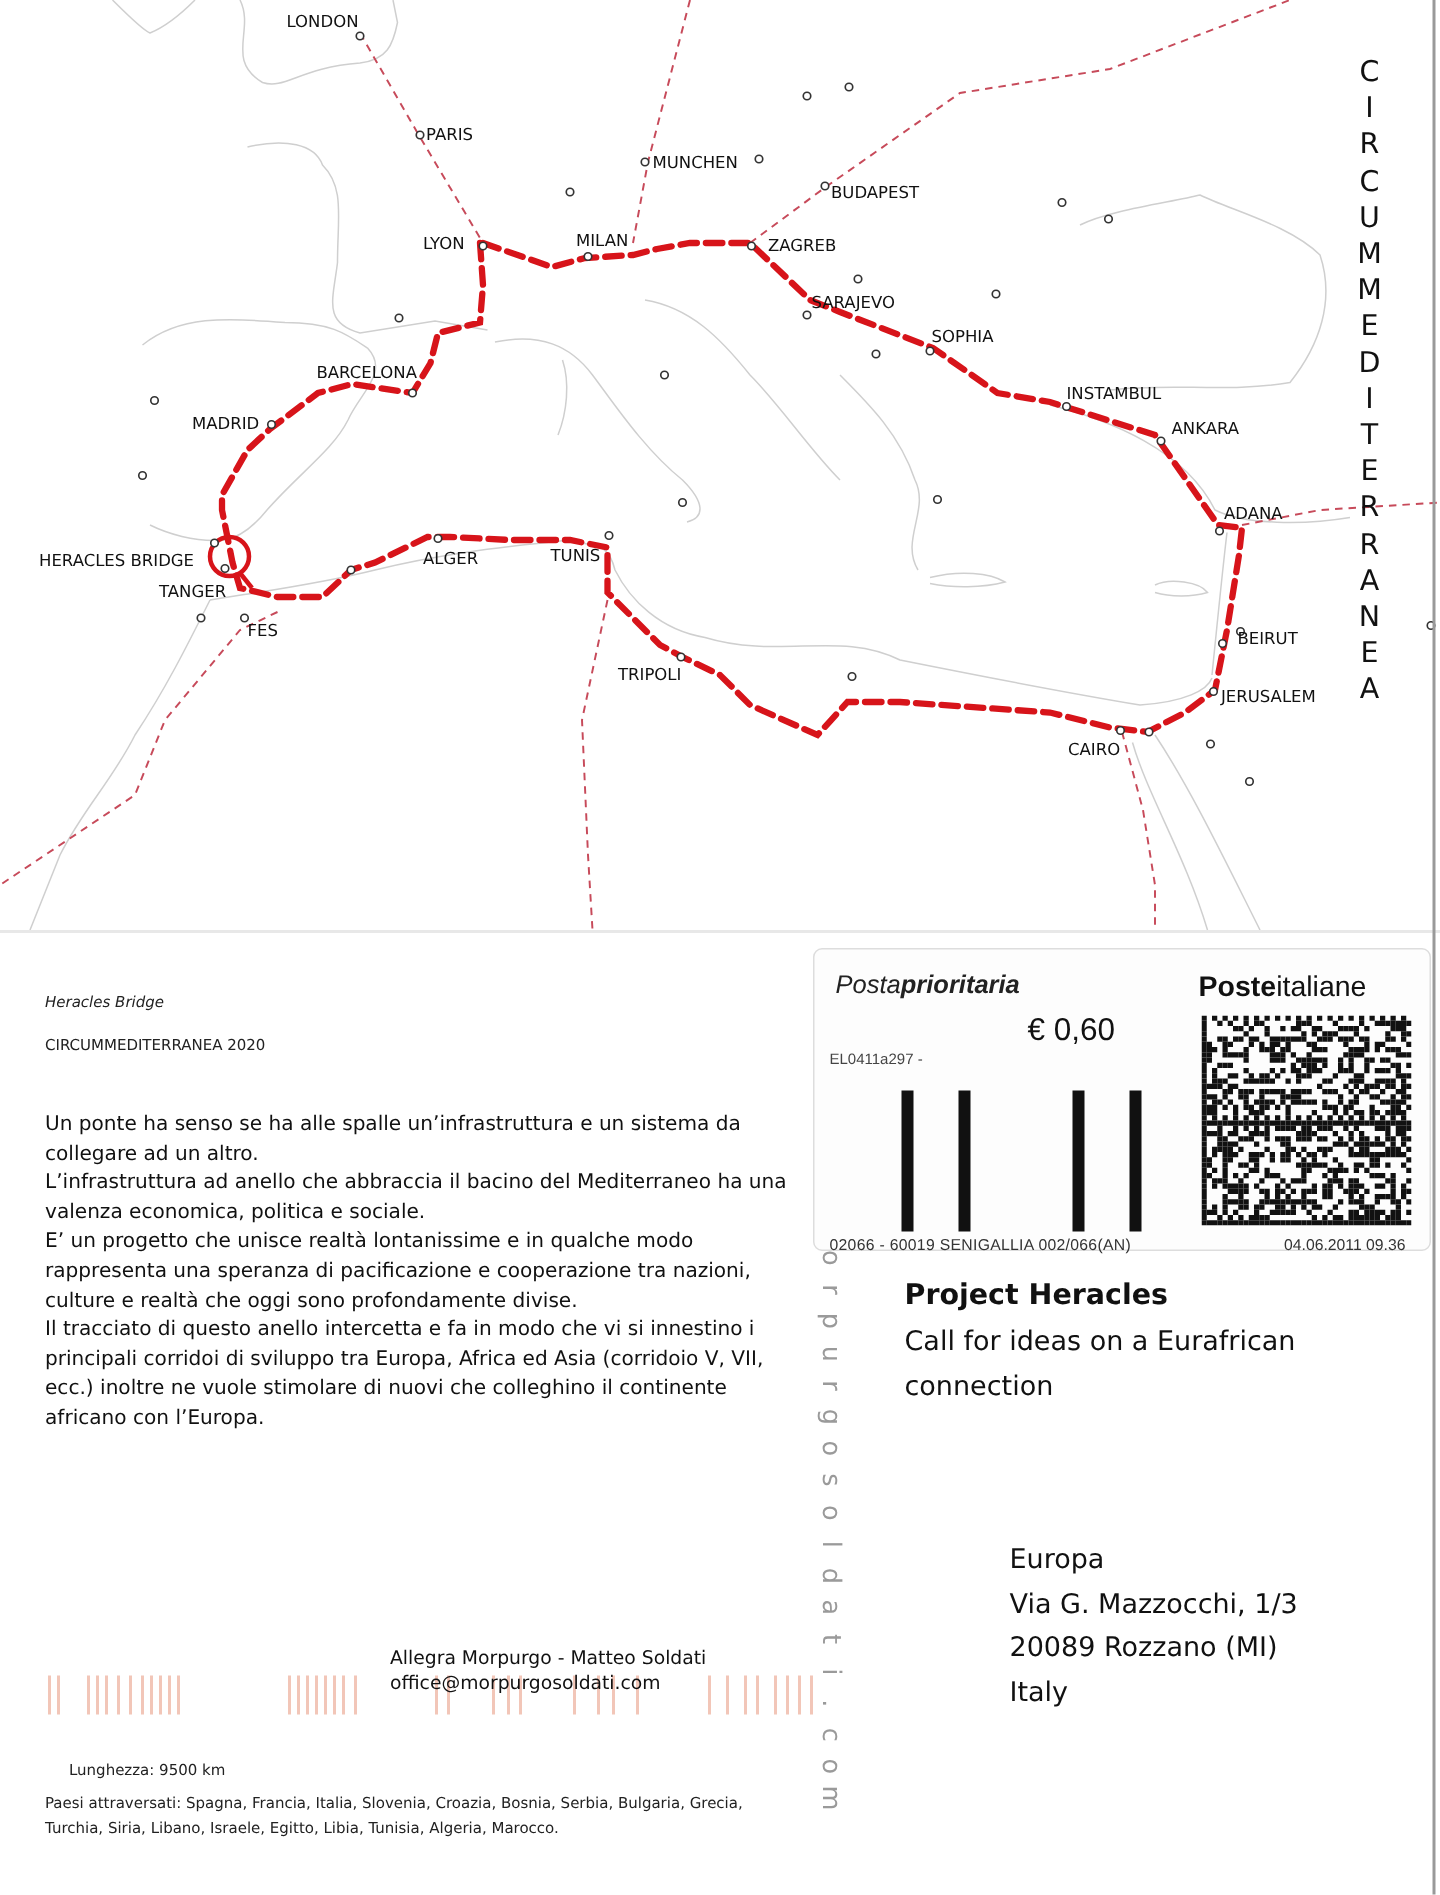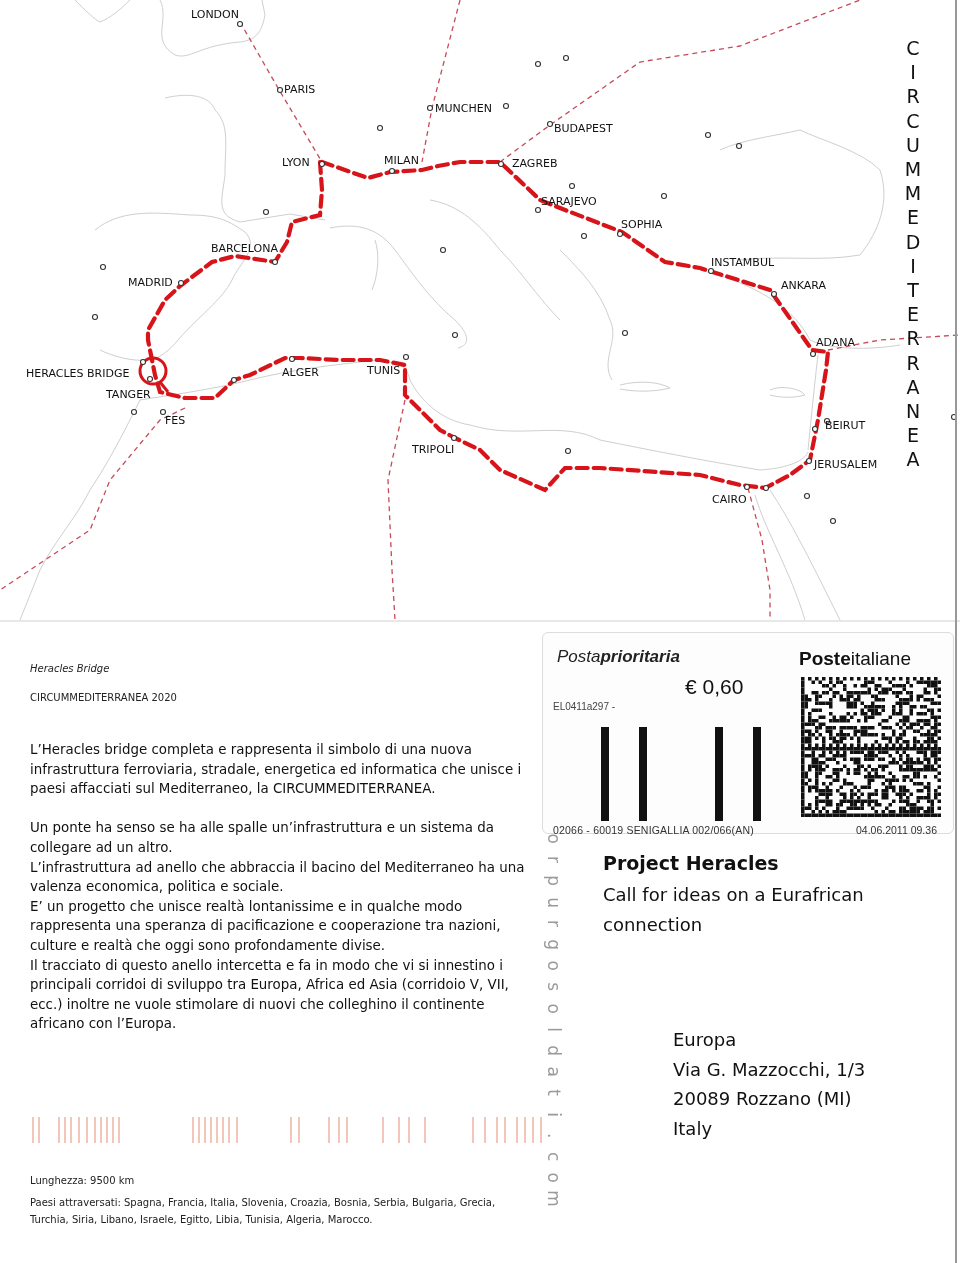--- a/index.html
+++ b/index.html
@@ -14,21 +14,21 @@
   .card-edge { position:absolute; left:955px; top:0; width:2px; height:1263px; background:#999; }
   .divider { position:absolute; left:0; top:620px; width:960px; height:2px; background:#e8e8e8; }
 
   #back { position:absolute; left:0; top:622px; width:960px; height:641px; background:#fff; }
   .hdr1 { position:absolute; left:30px; top:22px; font-size:10px; color:#222;margin-top:48px; }
   .hdr2 { position:absolute; left:30px; top:41px; font-style:italic; font-size:10px; color:#222; }
   .body-text { position:absolute; left:30px; top:118px; width:500px; font-size:13.4px; line-height:19.6px; color:#111; }
   .body-text p { margin:0 0 19.6px 0; }
   .body-text p.tight { margin:0; }
   .authors { position:absolute; left:260px; top:474px; font-size:12.5px; line-height:17px; color:#111; }
-  .len { position:absolute; left:30px; top:553px; font-size:10px; color:#222; }
+  .len { position:absolute; left:46px; top:553px; font-size:10px; color:#222; }
   .paesi { position:absolute; left:30px; top:572px; width:470px; font-size:10px; line-height:17px; color:#222; }
   .ghost-bars { position:absolute; left:28px; top:495px; width:520px; height:28px; }
   .ghost-bars i { position:absolute; top:0; width:1.5px; height:26px; background:#f2c6b8; }
   .vurl { position:absolute; left:540px; top:100px; width:26px; font-size:17px; line-height:21.2px;
           color:#9a9a9a; text-align:center; font-family:"DejaVu Sans", sans-serif; }
   .vurl span { display:block; transform:rotate(90deg); }
 
   .stamp { position:absolute; left:542px; top:10px; width:410px; height:200px; border:1px solid #ddd;
            border-radius:6px; background:#fdfdfd; }
   .stamp .pp { position:absolute; left:14px; top:14px; font-family:"Liberation Sans", sans-serif; font-size:17px; font-style:italic; color:#222; }
@@ -194,21 +194,20 @@
     </div>
 </div>
 
 <div class="divider"></div>
 
 <div id="back">
   <div class="hdr1">CIRCUMMEDITERRANEA 2020</div>
   <div class="hdr2">Heracles Bridge</div>
 
   <div class="body-text">
-    <p>L’Heracles bridge completa e rappresenta il simbolo di una nuova infrastruttura ferroviaria, stradale, energetica ed informatica che unisce i paesi affacciati sul Mediterraneo, la CIRCUMMEDITERRANEA.</p>
     <p class="tight">Un ponte ha senso se ha alle spalle un’infrastruttura e un sistema da collegare ad un altro.</p>
     <p class="tight">L’infrastruttura ad anello che abbraccia il bacino del Mediterraneo ha una valenza economica, politica e sociale.</p>
     <p class="tight">E’ un progetto che unisce realtà lontanissime e in qualche modo rappresenta una speranza di pacificazione e cooperazione tra nazioni, culture e realtà che oggi sono profondamente divise.</p>
     <p class="tight">Il tracciato di questo anello intercetta e fa in modo che vi si innestino i principali corridoi di sviluppo tra Europa, Africa ed Asia (corridoio V, VII, ecc.) inoltre ne vuole stimolare di nuovi che colleghino il continente africano con l’Europa.</p>
   </div>
 
   <div class="ghost-bars" id="ghostbars">
       <i style="left: 4px;"></i>
       <i style="left: 10px;"></i>
       <i style="left: 30px;"></i>
@@ -241,20 +240,24 @@
       <i style="left: 444px;"></i>
       <i style="left: 456px;"></i>
       <i style="left: 468px;"></i>
       <i style="left: 476px;"></i>
       <i style="left: 488px;"></i>
       <i style="left: 496px;"></i>
       <i style="left: 504px;"></i>
       <i style="left: 512px;"></i>
     </div>
 
+  <div class="authors">
+    <div>Allegra Morpurgo - Matteo Soldati</div>
+    <div>office@morpurgosoldati.com</div>
+  </div>
 
   <div class="len">Lunghezza: 9500 km</div>
   <div class="paesi">Paesi attraversati: Spagna, Francia, Italia, Slovenia, Croazia, Bosnia, Serbia, Bulgaria, Grecia, Turchia, Siria, Libano, Israele, Egitto, Libia, Tunisia, Algeria, Marocco.</div>
 
   <div class="vurl" id="vurl">
       <span>w</span>
       <span>w</span>
       <span>w</span>
       <span>.</span>
       <span>m</span>

